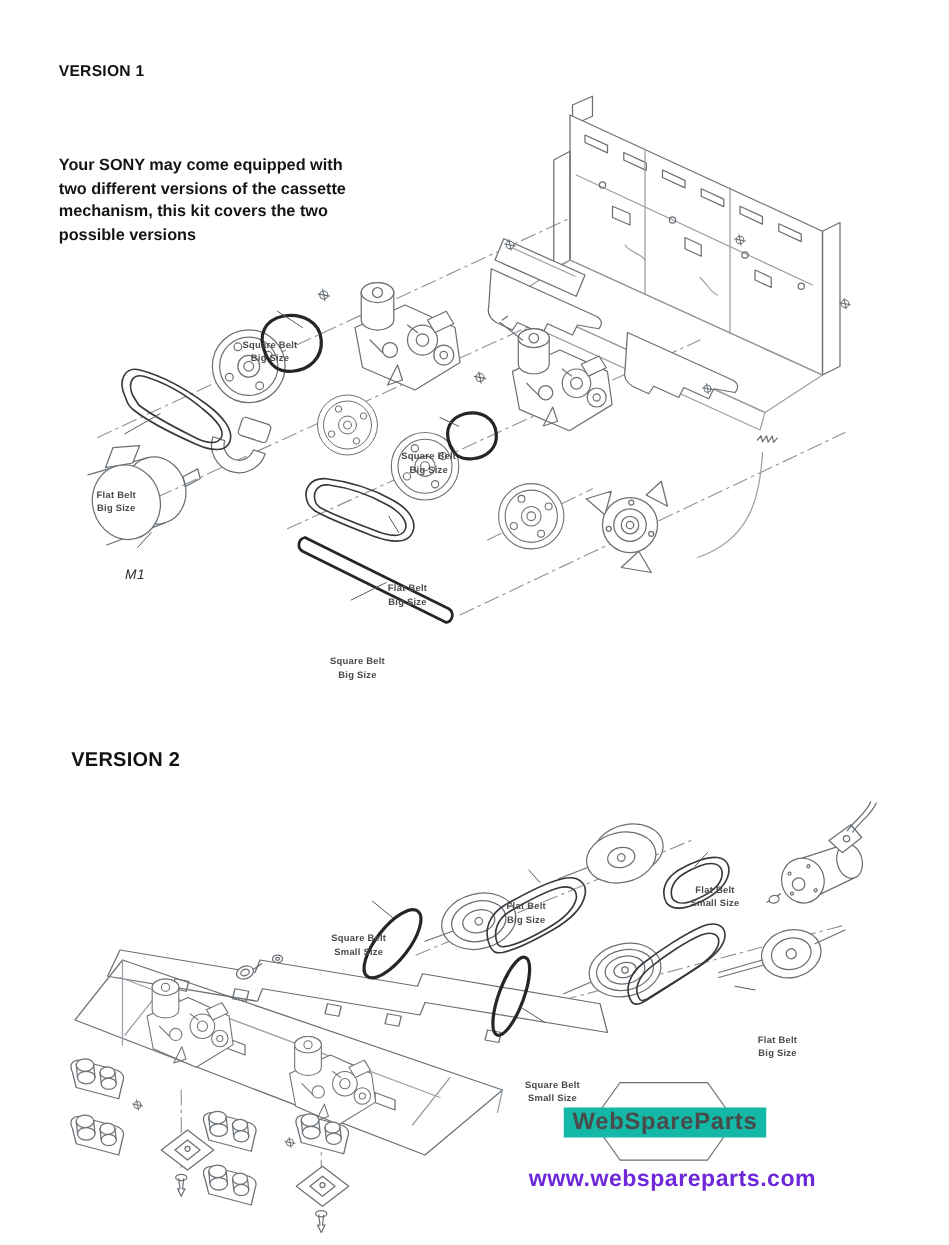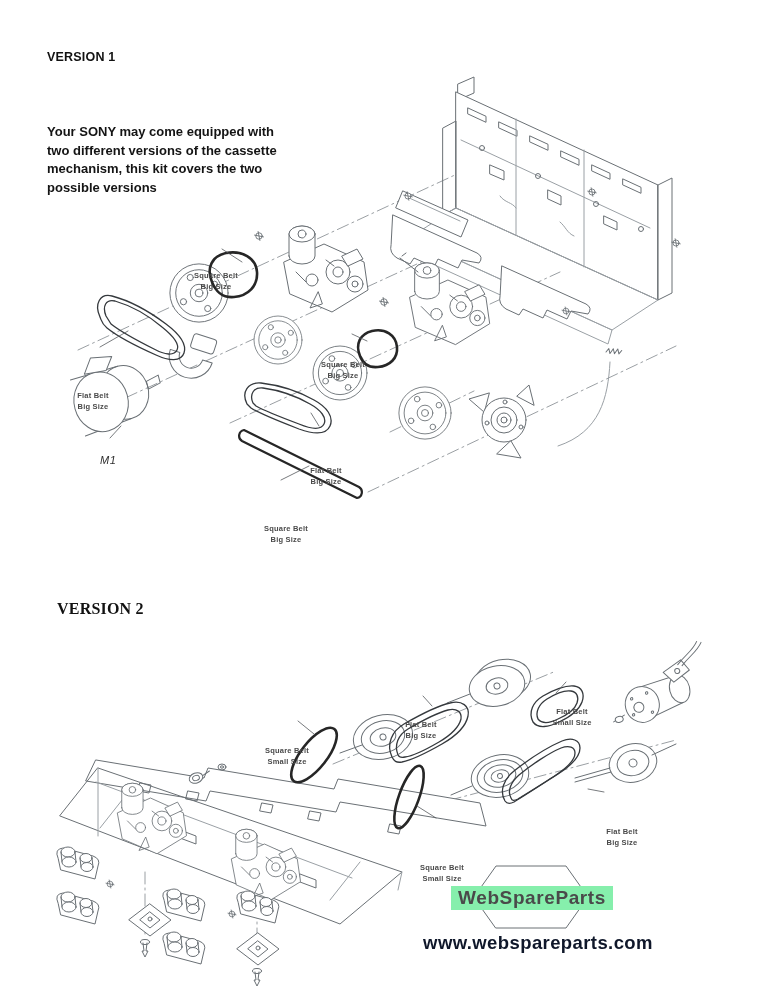--- a/index.html
+++ b/index.html
@@ -1,30 +1,30 @@
 <!DOCTYPE html>
 <html><head>
 <meta charset="utf-8">
 <style>
   html,body{margin:0;padding:0;background:#e8e8e8;}
   .page{position:relative;width:759px;height:996px;background:#fff;overflow:hidden;
         font-family:"Liberation Sans", sans-serif;color:#111;padding-left:28px;}
   .abs{position:absolute;}
   .h1{font-weight:bold;color:#121212;letter-spacing:.2px;white-space:pre;}
   .ver1-h{left:47px;top:50px;font-size:12.5px;}
-  .ver2-h{left:57px;top:600px;font-size:16px;font-family:Liberation Serif, serif;}
+  .ver2-h{left:57px;top:600px;font-size:16px;}
   .intro{left:47px;top:87px;width:262px;font-size:13px;font-weight:bold;
          line-height:18.5px;white-space:pre-line;color:#141414;margin-top:36px;}
   .dlabel{position:absolute;width:62px;font-size:7.5px;font-weight:bold;color:#4a4a4a;
           text-align:center;line-height:1.4;white-space:pre-line;letter-spacing:.2px;margin-top:44px;}
   .m1label{position:absolute;font-size:11px;font-style:italic;color:#2e2e2e;letter-spacing:.5px;margin-top:14px;}
   .brand{left:451px;top:886px;width:162px;text-align:center;font-size:19px;font-weight:bold;
-         color:#4a4a4a;background:#86efac;letter-spacing:.6px;padding:1px 0;}
+         color:#4a4a4a;background:#14b8a6;letter-spacing:.6px;padding:1px 0;}
   .url{left:420px;top:932px;width:236px;text-align:center;font-size:18.5px;font-weight:bold;
-       color:#0f172a;letter-spacing:.4px;}
+       color:#6d28d9;letter-spacing:.4px;}
   svg.canvas{position:absolute;left:0;top:0;}
   .art path,.art circle,.art ellipse,.art line,.art rect,.art polyline{
      stroke:#6a7075;stroke-width:1;fill:none;stroke-linecap:round;stroke-linejoin:round;}
   .art .w{fill:#ffffff;}
   .art .belt{stroke:#262626;stroke-width:2.6;fill:none;}
   .art .beltthin{stroke:#262626;stroke-width:2.2;fill:none;}
   .art .fbelt{stroke:#35393d;stroke-width:1.3;fill:none;}
   .art .axis{stroke:#8f9499;stroke-width:.9;stroke-dasharray:12 4 2 4;}
   .art .lead{stroke:#55595d;stroke-width:.8;}
   .art .faint{stroke:#9aa0a5;}

